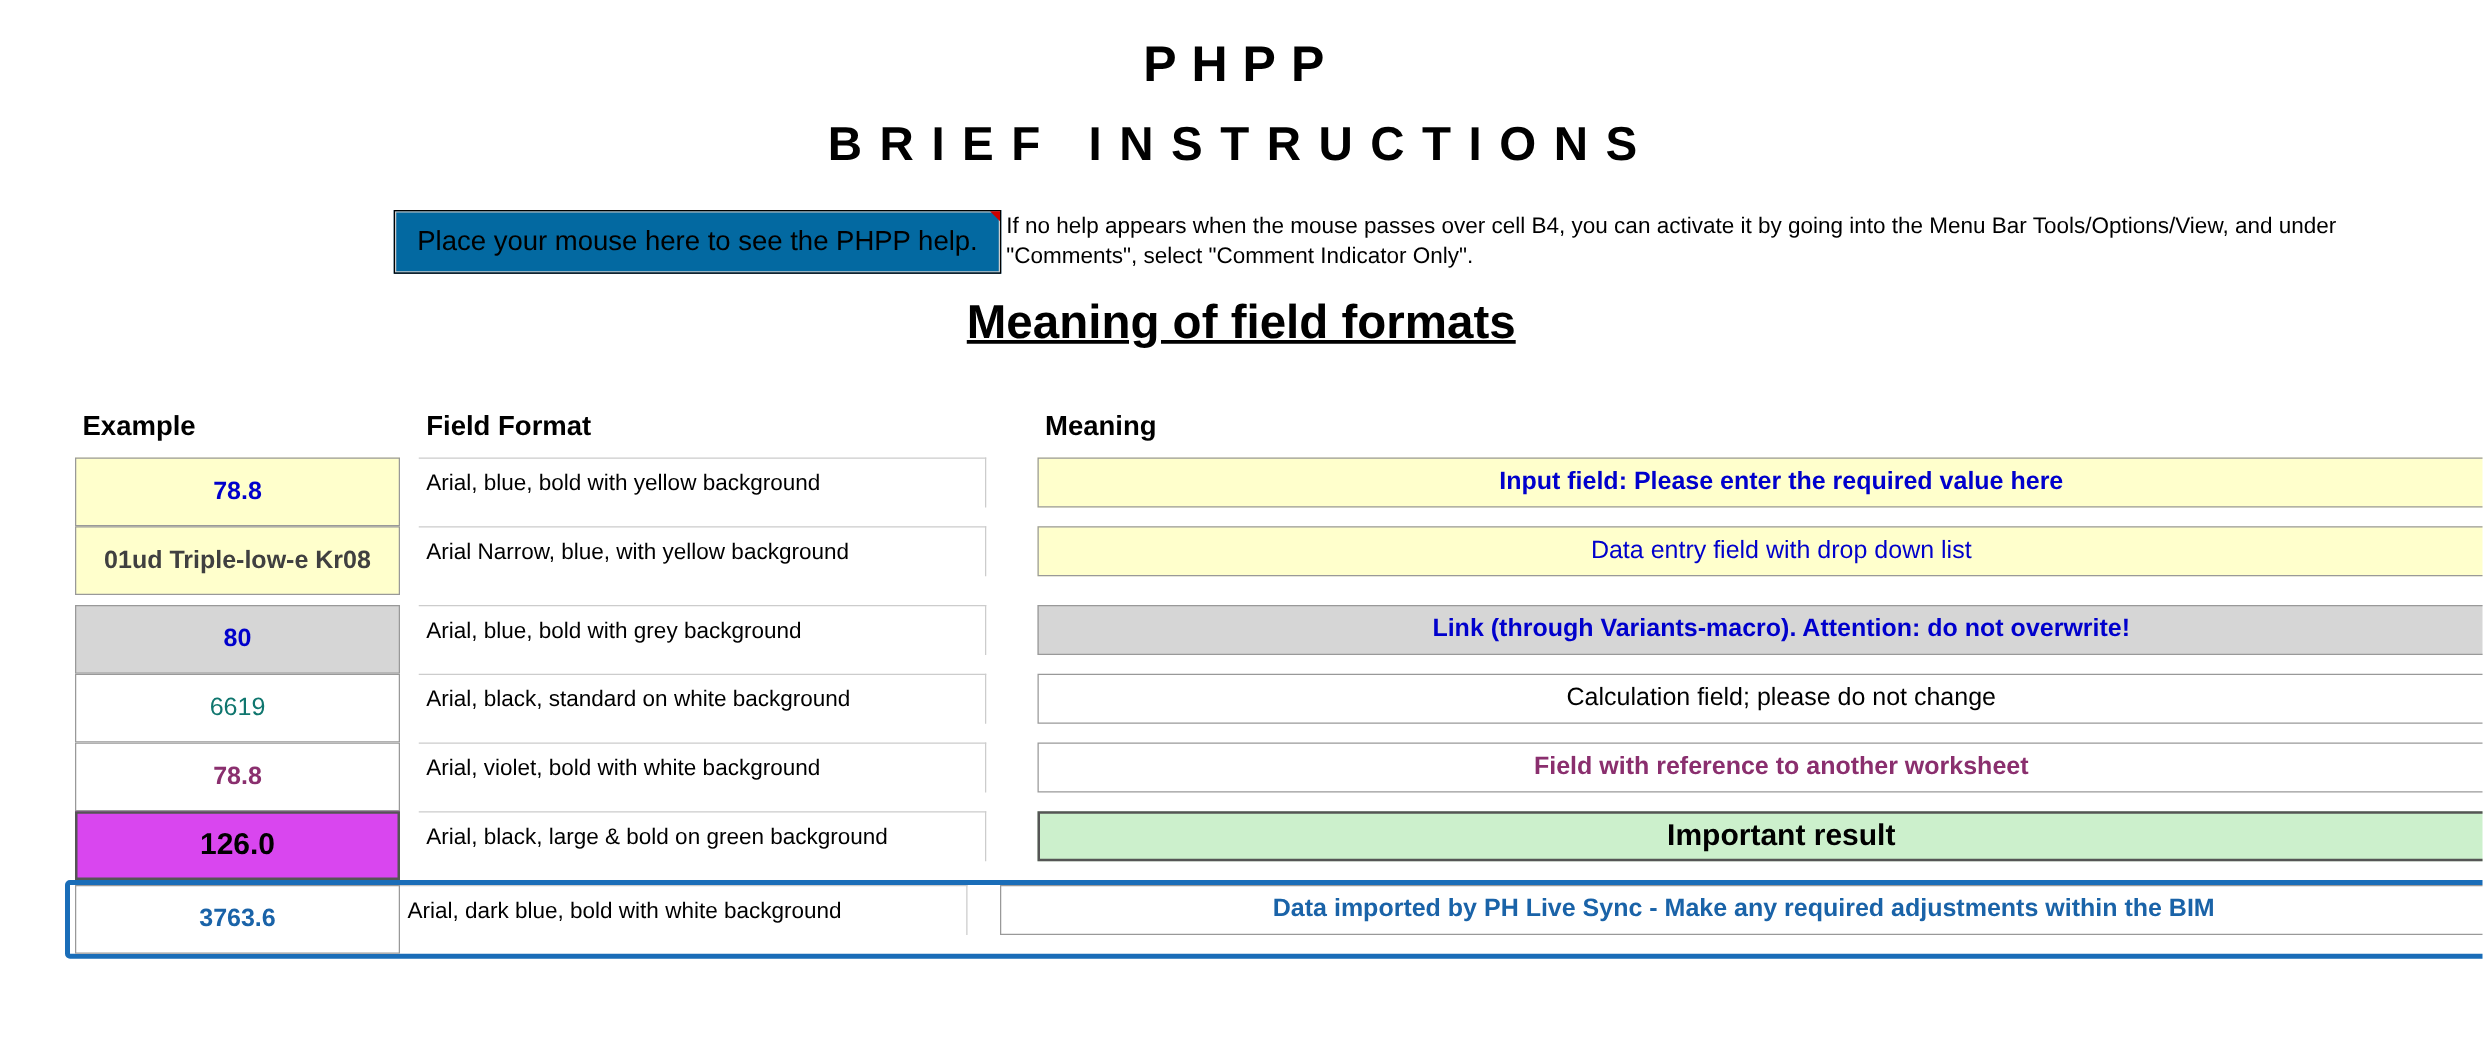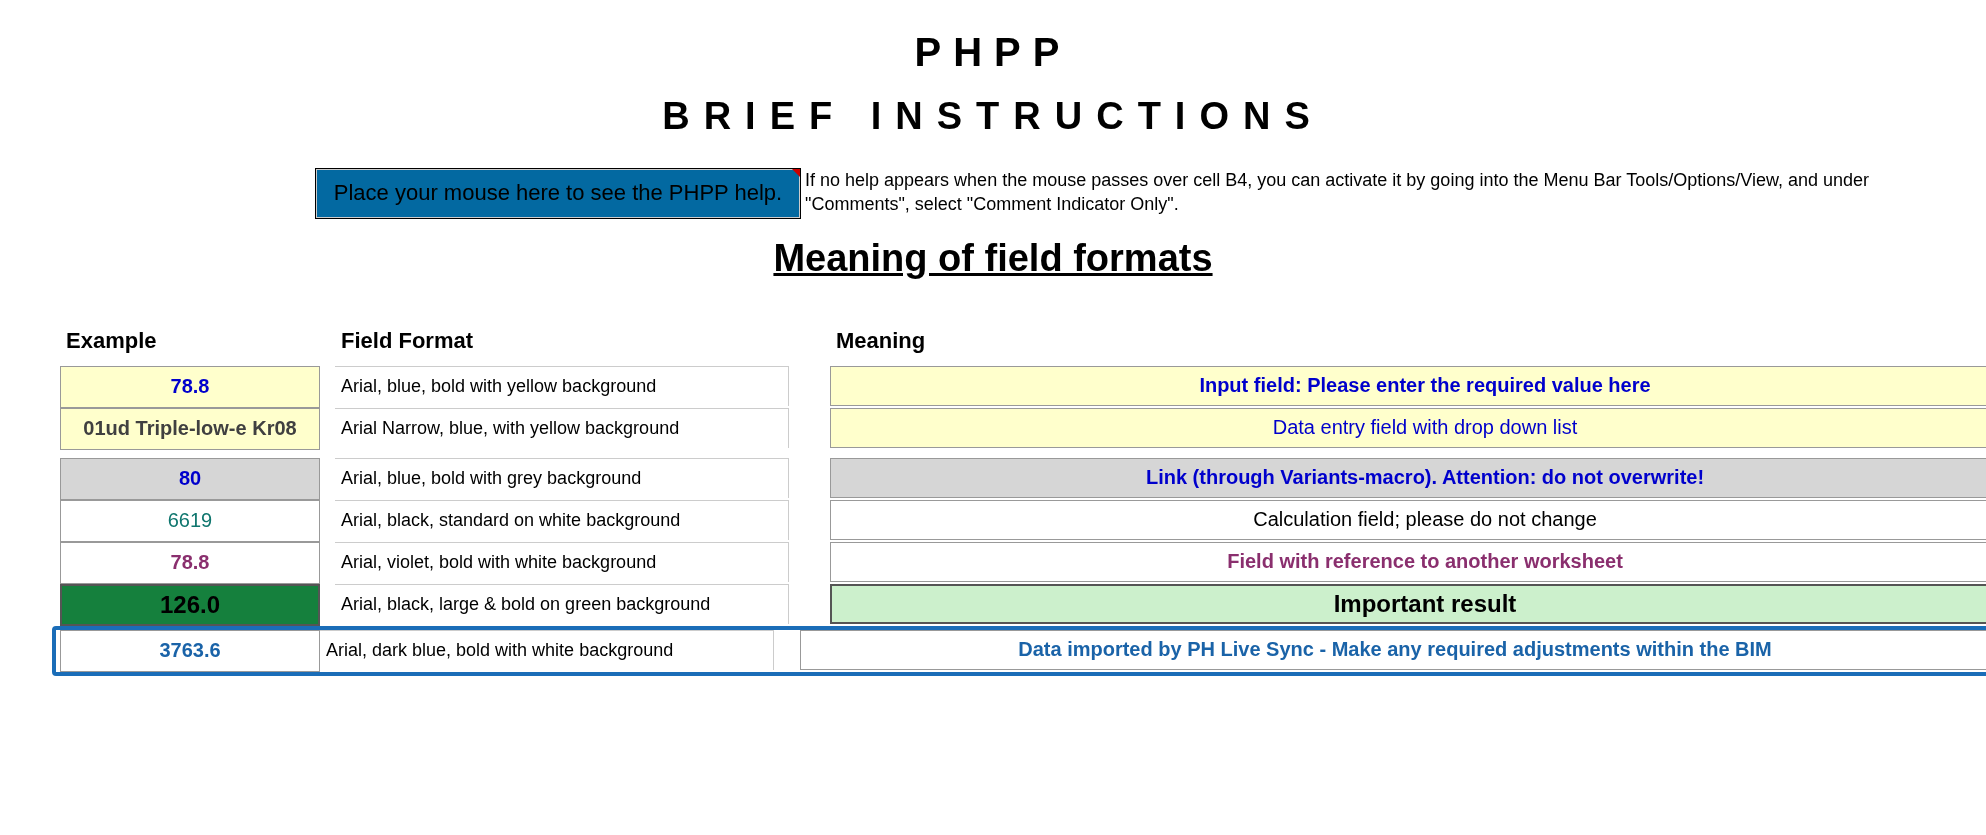--- a/index.html
+++ b/index.html
@@ -71,21 +71,21 @@
     column-gap: 15px;
     margin-left: 30px;
   }
   .col-header {
     font-size: 22px;
     font-weight: bold;
     padding: 8px 6px 12px 6px;
   }
   .example-cell {
     border: 1px solid #999;
-    height: 42px;
+    height: 55px;
     display: flex;
     align-items: center;
     justify-content: center;
     font-size: 20px;
     box-sizing: border-box;
   }
   .format-cell {
     border-top: 1px solid #ccc;
     border-right: 1px solid #ccc;
     height: 40px;
@@ -114,21 +114,21 @@
   .r2-mn::after {
     content:""; position:absolute; top:0; right:0;
     border-top:8px solid #c00; border-left:8px solid transparent;
   }
   .r3-ex { background:#d6d6d6; color:#0000cc; font-weight:bold; }
   .r3-mn { background:#d6d6d6; color:#0000cc; font-weight:bold; }
   .r4-ex { background:#ffffff; color:#0f766e; }
   .r4-mn { background:#ffffff; color:#000; }
   .r5-ex { background:#ffffff; color:#8a2f6e; font-weight:bold; }
   .r5-mn { background:#ffffff; color:#8a2f6e; font-weight:bold; }
-  .r6-ex { background:#15803d; color:#000; font-weight:bold; font-size:24px; border:2px solid #555; }
+  .r6-ex { background:#d946ef; color:#000; font-weight:bold; font-size:24px; border:2px solid #555; }
   .r6-mn { background:#ccf0cc; color:#000; font-weight:bold; font-size:24px; border:2px solid #555; }
   .r7-ex { background:#ffffff; color:#1a63a8; font-weight:bold; }
   .r7-mn { background:#ffffff; color:#1a63a8; font-weight:bold; }
 
   .highlight-row {
     grid-column: 1 / span 3;
     display: grid;
     grid-template-columns: 260px 480px 1190px;
     border: 4px solid #1a6db8;
     border-radius: 4px;

